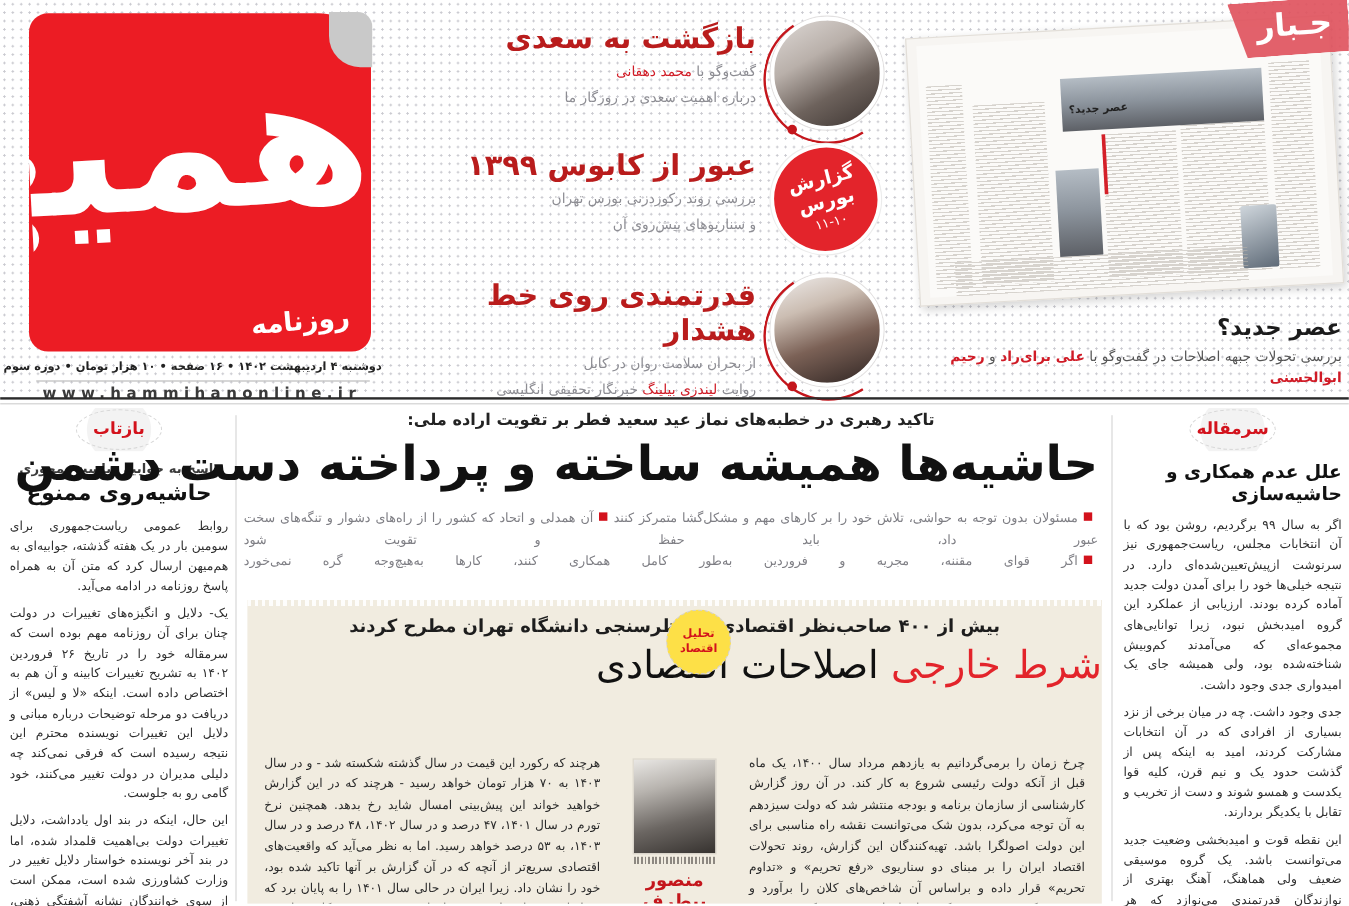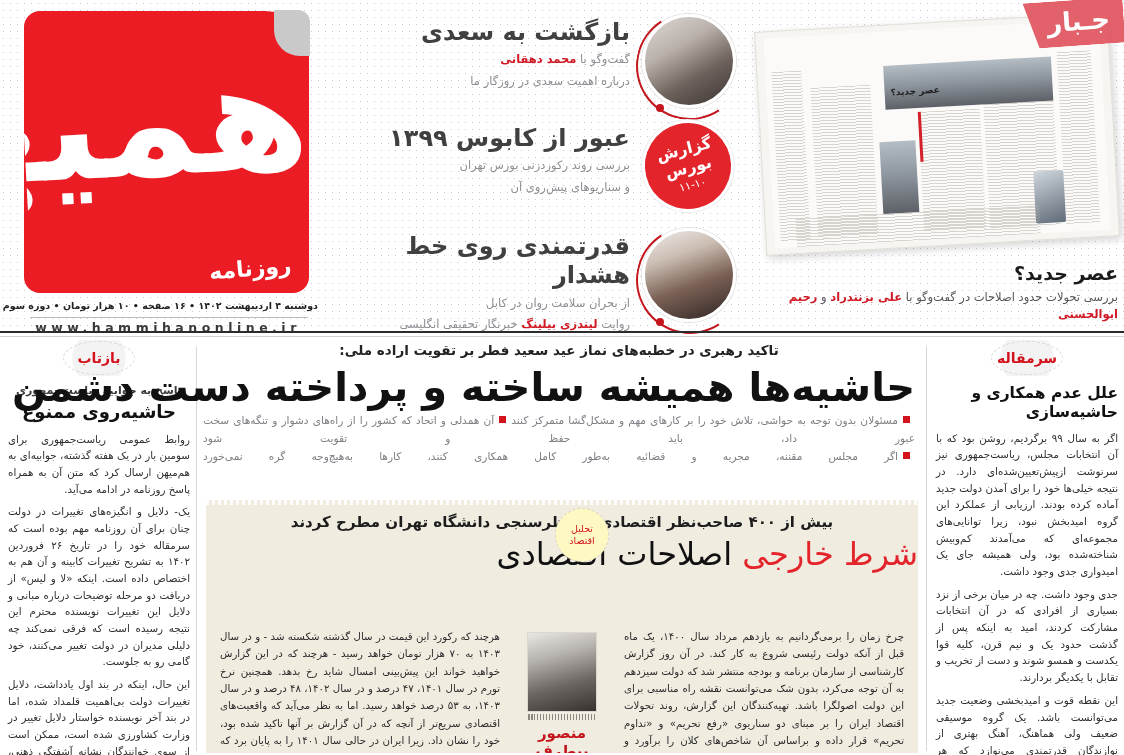--- a/index.html
+++ b/index.html
@@ -61,26 +61,26 @@
   
   .teasers{position:absolute;left:330px;top:6px;width:420px;height:320px;}
   .teaser{position:relative;height:100px;margin-bottom:4px;}
   .teaser.t1{top:6px;}
   .teaser.t2{top:8px;}
   .teaser.t3{top:12px;}
   .teaser-txt{
     position:absolute;right:120px;top:6px;width:296px;text-align:right;
   }
   .teaser-title{
-    font-size:24px;font-weight:bold;color:#404040;line-height:1.22;letter-spacing:-0.3px;
+    font-size:24px;font-weight:bold;color:#b91c1c;line-height:1.22;letter-spacing:-0.3px;
   }
   .teaser-sub{
     font-size:11.5px;color:#8d8d93;line-height:1.6;margin-top:3px;
   }
-  .teaser-sub .hl{color:#d01b26;font-weight:bold;}
+  .teaser-sub .hl{color:#d01b26;font-weight:normal;}
   .teaser-photo{
     position:absolute;right:14px;top:2px;width:88px;height:88px;border-radius:50%;
     overflow:hidden;background:#d8d4d2;border:3px solid #fff;
     box-shadow:0 0 0 1px #e2e0e0;
   }
   .ph-a{background:linear-gradient(150deg,#ded9d6 0%,#b9b0aa 35%,#6d625c 65%,#3b3330 100%);}
   .ph-b{background:linear-gradient(160deg,#efeceb 0%,#cbbdb2 30%,#7b6156 60%,#2e2422 100%);}
   .photo-ring{
     position:absolute;right:6px;top:0px;width:104px;height:104px;
     border:2px solid #c4161c;border-radius:50%;
@@ -173,21 +173,21 @@
 
   
   .center{position:absolute;left:203px;top:0px;width:712px;}
   .ckicker{
     font-size:13.5px;font-weight:bold;color:#222;text-align:center;margin-top:4px;
   }
   .chead{
     font-size:40px;font-weight:bold;color:#111;text-align:center;
     line-height:1.18;letter-spacing:-1px;margin-top:6px;white-space:nowrap;
   }
-  .bullets{}
+  .bullets{margin-top:12px;}
   .bline{
     font-size:10.6px;color:#7e7e84;line-height:1.7;text-align:justify;text-align-last:justify;
     display:block;
   }
   .bsq{display:inline-block;width:7px;height:7px;background:#d3121c;margin:0 5px;vertical-align:1px;}
 
   
   .box{
     position:absolute;left:206px;top:162px;width:712px;height:253px;
     background:#f1ece0;
@@ -201,23 +201,23 @@
   .box-kicker{
     margin-top:13px;font-size:15px;font-weight:bold;color:#1d1d1d;text-align:center;white-space:nowrap;
   }
   .box-head{
     margin-top:6px;font-size:32px;font-weight:normal;text-align:right;line-height:1.1;
     letter-spacing:-1px;color:#111;white-space:nowrap;
   }
   .box-head .red{color:#e3242b;}
   .econ-badge{
     position:absolute;left:349px;top:8px;width:52px;height:52px;border-radius:50%;
-    background:#fef9c3;border:1px dashed #d6d2c6;
+    background:#fde047;border:1px dashed #d6d2c6;
     display:flex;flex-direction:column;align-items:center;justify-content:center;
-    color:#d3121c;font-size:9.5px;font-weight:normal;line-height:1.25;text-align:center;
+    color:#d3121c;font-size:9.5px;font-weight:bold;line-height:1.25;text-align:center;
   }
   .box-cols{
     position:absolute;left:14px;right:14px;top:128px;bottom:4px;
     display:flex;gap:16px;direction:rtl;
   }
   .box-col{flex:1;font-size:10.2px;line-height:1.7;color:#2b2b2b;text-align:justify;text-align-last:right;}
   .box-col p{margin:0 0 5px 0;}
   .author{
     width:92px;flex:0 0 92px;text-align:center;padding-top:4px;
   }
@@ -307,21 +307,21 @@
         <div class="sp-col" style="left:22px;top:182px;width:244px;height:28px;"></div>
       </div>
     </div>
     <div class="corner-tag"></div>
     <div class="corner-tag-txt">جـبار</div>
   </div>
 
   <div class="spread-cap">
     <h3>عصر جدید؟</h3>
     <p>
-      <span>بررسی تحولات حدود اصلاحات در گفت‌وگو با </span><span class="hl">علی بزنند‌راد</span><span> و </span><span class="hl">رحیم ابوالحسنی</span>
+      <span>بررسی تحولات جبهه اصلاحات در گفت‌وگو با </span><span class="hl">علی برای‌راد</span><span> و </span><span class="hl">رحیم ابوالحسنی</span>
     </p>
   </div>
 
   <div class="rule-main"></div>
   <div class="rule-thin"></div>
 
   <div class="lower">
 
     <div class="vrule left"></div>
     <div class="vrule right"></div>
@@ -349,21 +349,21 @@
     </div>
 
     <div class="center">
       <div class="ckicker">تاکید رهبری در خطبه‌های نماز عید سعید فطر بر تقویت اراده ملی:</div>
       <div class="chead">حاشیه‌ها همیشه ساخته و پرداخته دست دشمن نیست</div>
       <div class="bullets">
         <span class="bline">
           <span class="bsq"></span><span>مسئولان بدون توجه به حواشی، تلاش خود را بر کارهای مهم و مشکل‌گشا متمرکز کنند</span><span class="bsq"></span><span>آن همدلی و اتحاد که کشور را از راه‌های دشوار و تنگه‌های سخت عبور داد، باید حفظ و تقویت شود</span>
         </span>
         <span class="bline">
-          <span class="bsq"></span><span>اگر مجلس مقننه، مجریه و قضائیه به‌طور کامل همکاری کنند، کارها به‌هیچ‌وجه گره نمی‌خورد</span>
+          <span class="bsq"></span><span>اگر قوای مقننه، مجریه و فروردین به‌طور کامل همکاری کنند، کارها به‌هیچ‌وجه گره نمی‌خورد</span>
         </span>
       </div>
     </div>
 
     <div class="box">
       <div class="econ-badge">
         <span>تحلیل</span>
         <span>اقتصاد</span>
       </div>
       <div class="box-kicker">بیش از ۴۰۰ صاحب‌نظر اقتصادی در نظرسنجی دانشگاه تهران مطرح کردند</div>

